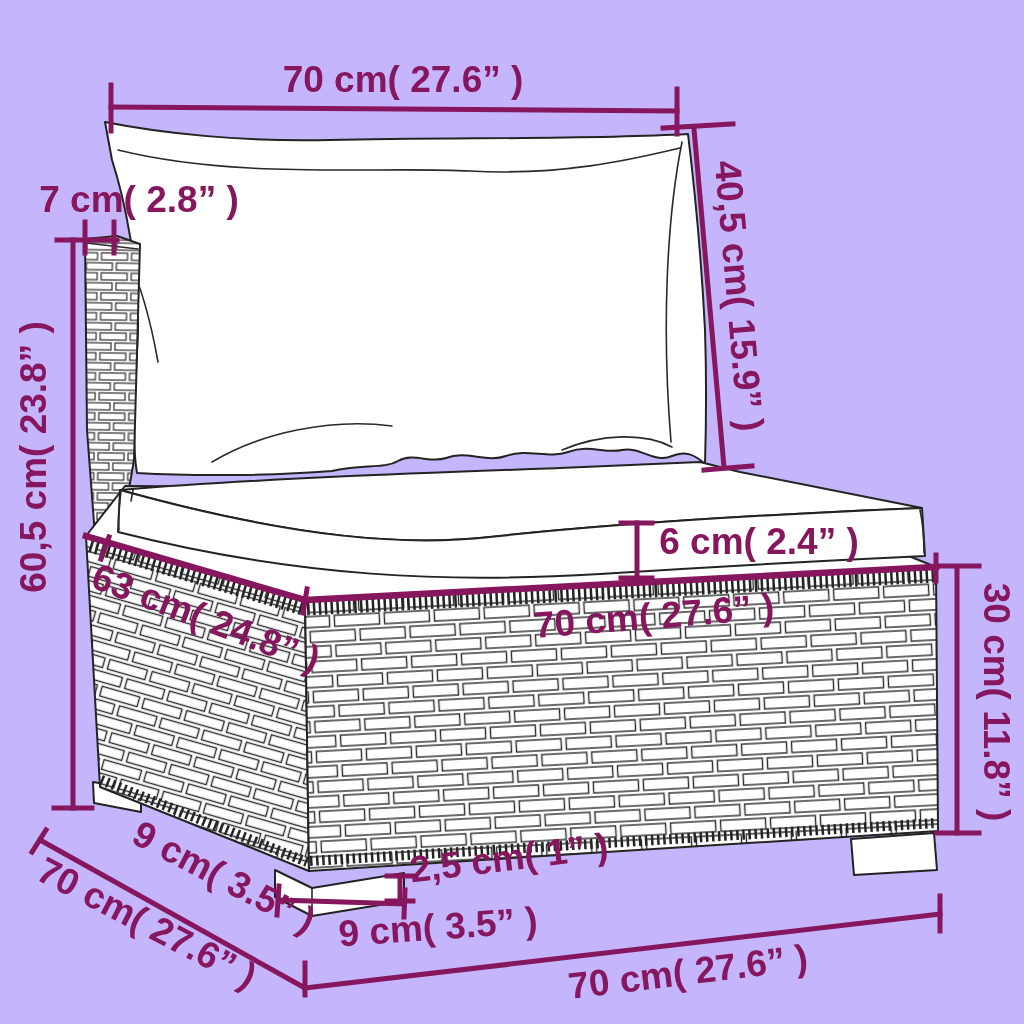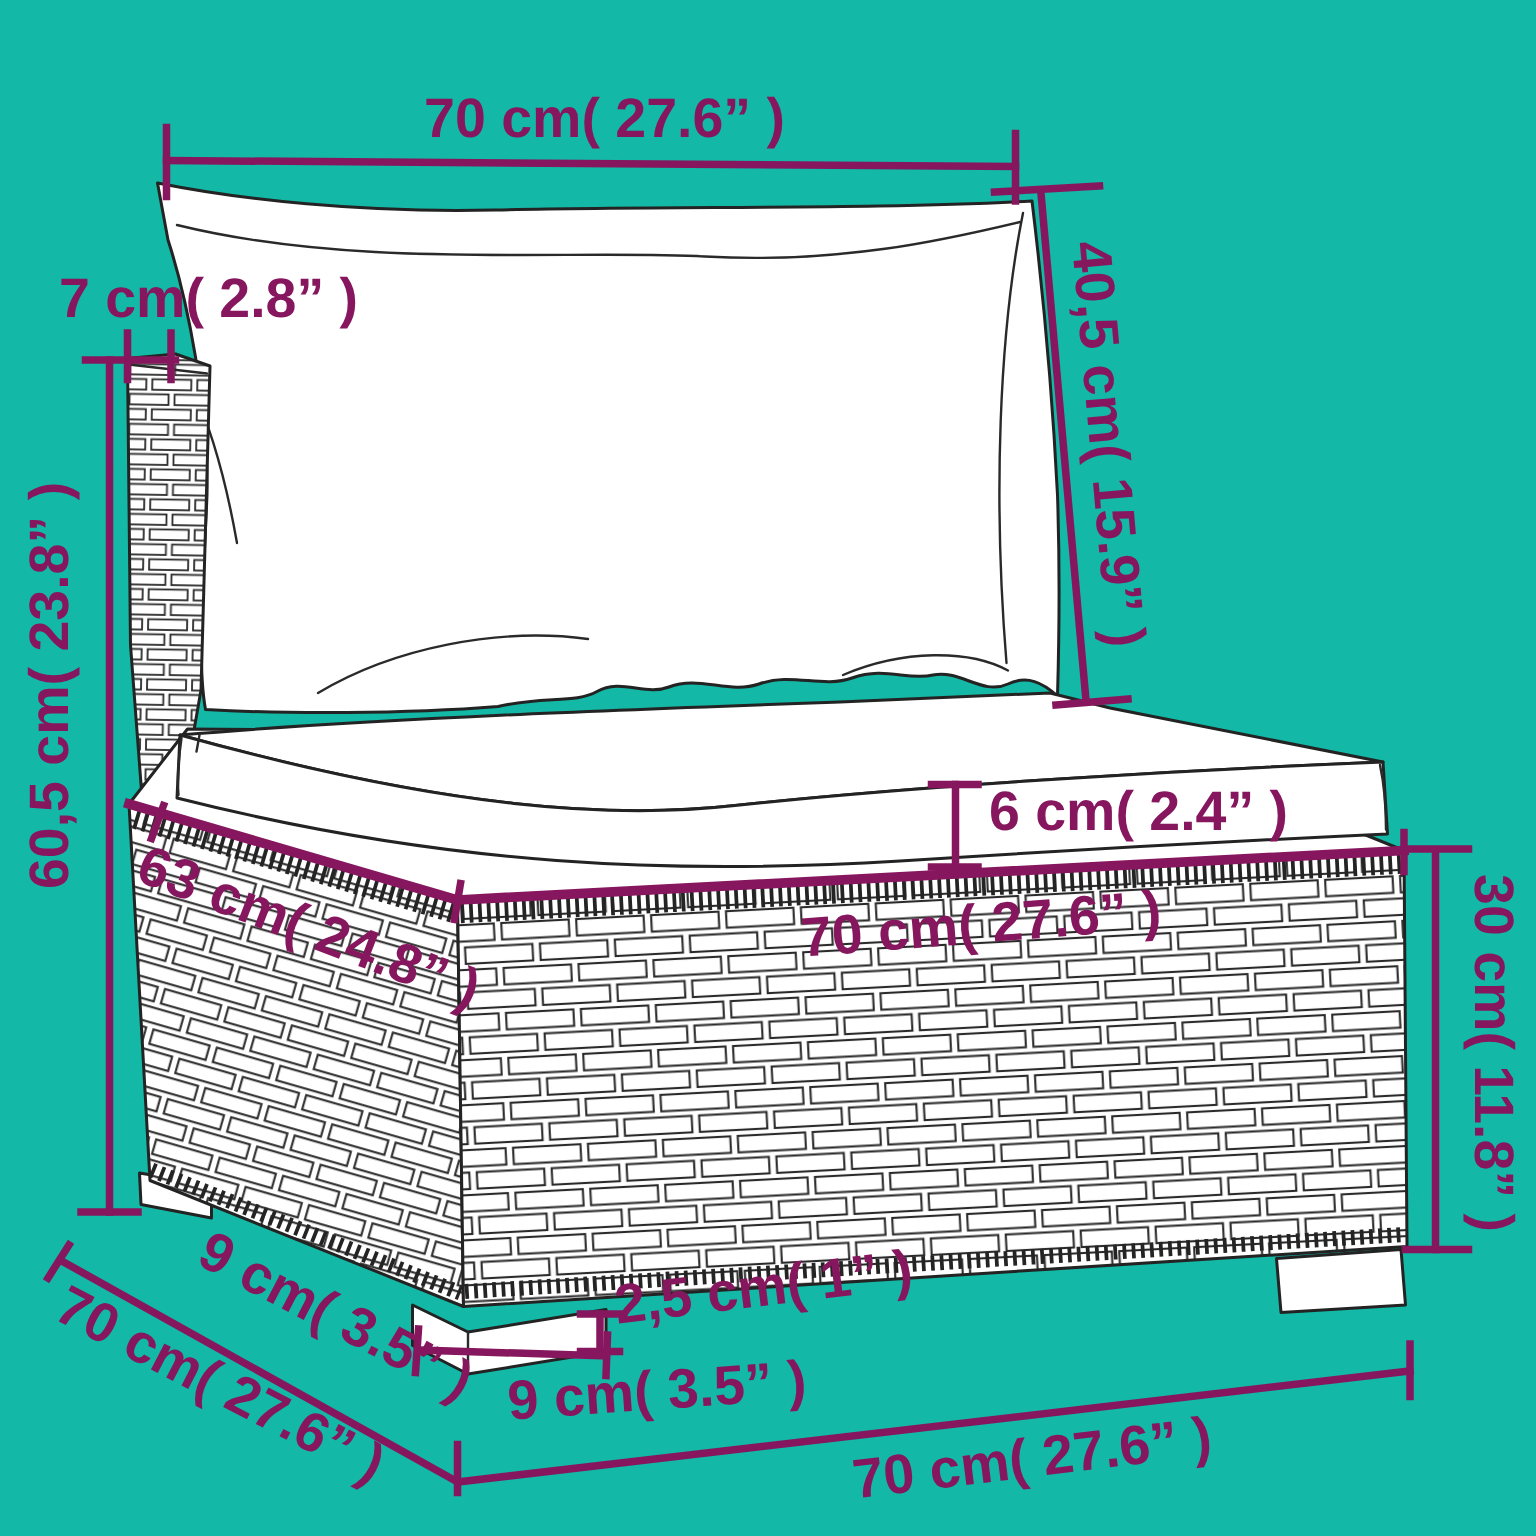--- a/index.html
+++ b/index.html
@@ -1,16 +1,16 @@
 <!DOCTYPE html>
 <html><head>
 <meta charset="utf-8">
 <style>
   html,body{margin:0;padding:0;background:#ffffff;}
-  .canvas{position:relative;width:1024px;height:1024px;background:#14b8a6;overflow:hidden;
+  .canvas{position:relative;width:1024px;height:1024px;background:#c4b5fd;overflow:hidden;
           font-family:"Liberation Sans",sans-serif;}
   svg{display:block;}
   
   .art{fill:#ffffff;stroke:#232323;stroke-width:2;stroke-linejoin:round;stroke-linecap:round;}
   .art-thin{fill:none;stroke:#2a2a2a;stroke-width:1.6;stroke-linejoin:round;stroke-linecap:round;}
   .wick-left{fill:url(#pWickerLeft);stroke:#232323;stroke-width:2;stroke-linejoin:round;}
   .wick-front{fill:url(#pWickerFront);stroke:#232323;stroke-width:2;stroke-linejoin:round;}
   .wick-post{fill:url(#pWickerPost);stroke:#232323;stroke-width:2;stroke-linejoin:round;}
   .edgeband{fill:none;stroke:#242424;stroke-width:13;stroke-dasharray:2.5 3.4;}
   .edgeband-b{fill:none;stroke:#242424;stroke-width:10;stroke-dasharray:2.5 3.6;}

